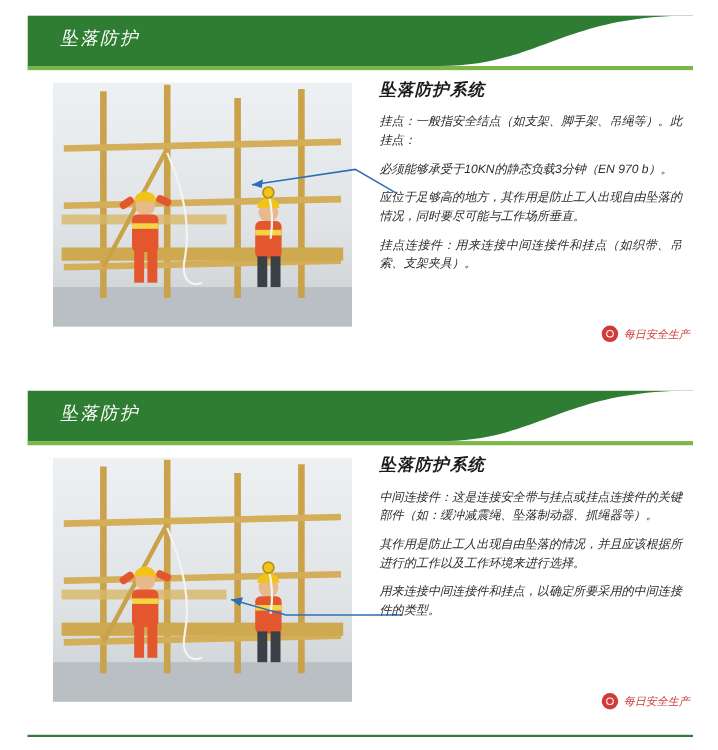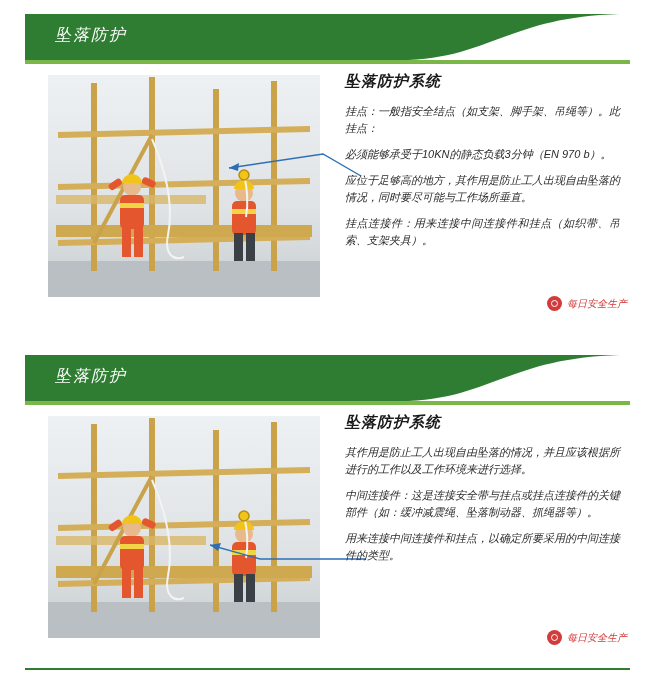--- a/index.html
+++ b/index.html
@@ -318,22 +318,22 @@
         </svg>
       </div>
 
       <svg class="leader" style="left:175px; top:120px; width:170px; height:50px;" viewBox="0 0 170 50">
         <path d="M166,34 L60,34 L10,20" stroke="#2d6fb5" stroke-width="1.4" fill="none"></path>
         <path d="M10,20 l11,-2 l-3,8 z" fill="#2d6fb5"></path>
       </svg>
 
       <div class="content">
         <div class="content-title">坠落防护系统</div>
+        <div class="para">中间连接件：这是连接安全带与挂点或挂点连接件的关键部件（如：缓冲减震绳、坠落制动器、抓绳器等）。</div>
         <div class="para">其作用是防止工人出现自由坠落的情况，并且应该根据所进行的工作以及工作环境来进行选择。</div>
-        <div class="para">中间连接件：这是连接安全带与挂点或挂点连接件的关键部件（如：缓冲减震绳、坠落制动器、抓绳器等）。</div>
         <div class="para">用来连接中间连接件和挂点，以确定所要采用的中间连接件的类型。</div>
       </div>
     </div>
   </div>
 
   <div class="brand brand-2">
     <span class="brand-logo"></span>
     <span>每日安全生产</span>
   </div>
 

